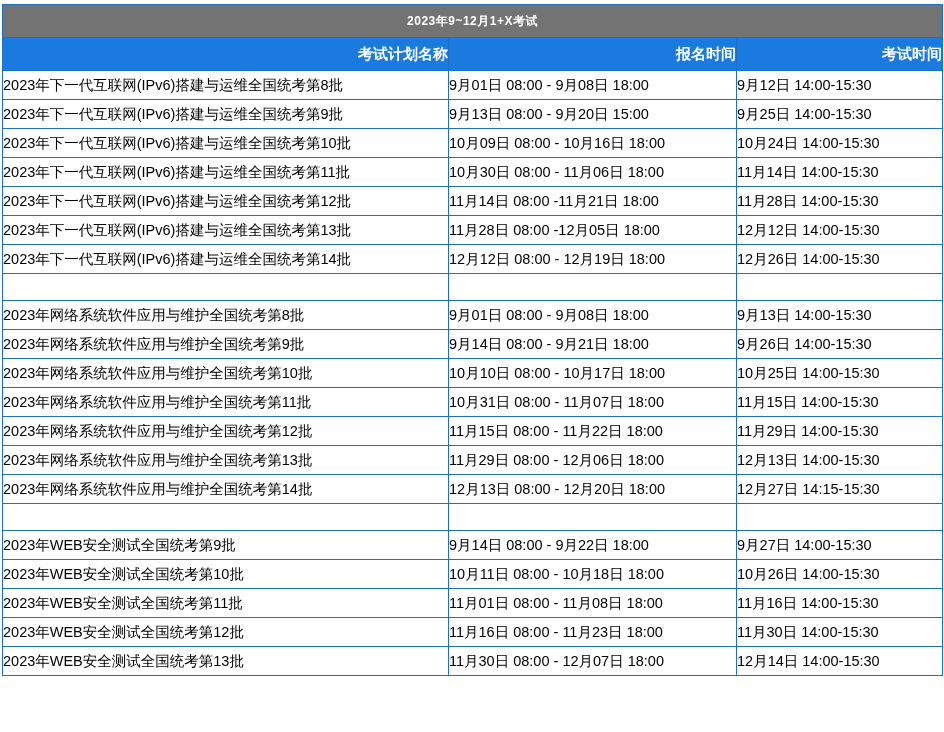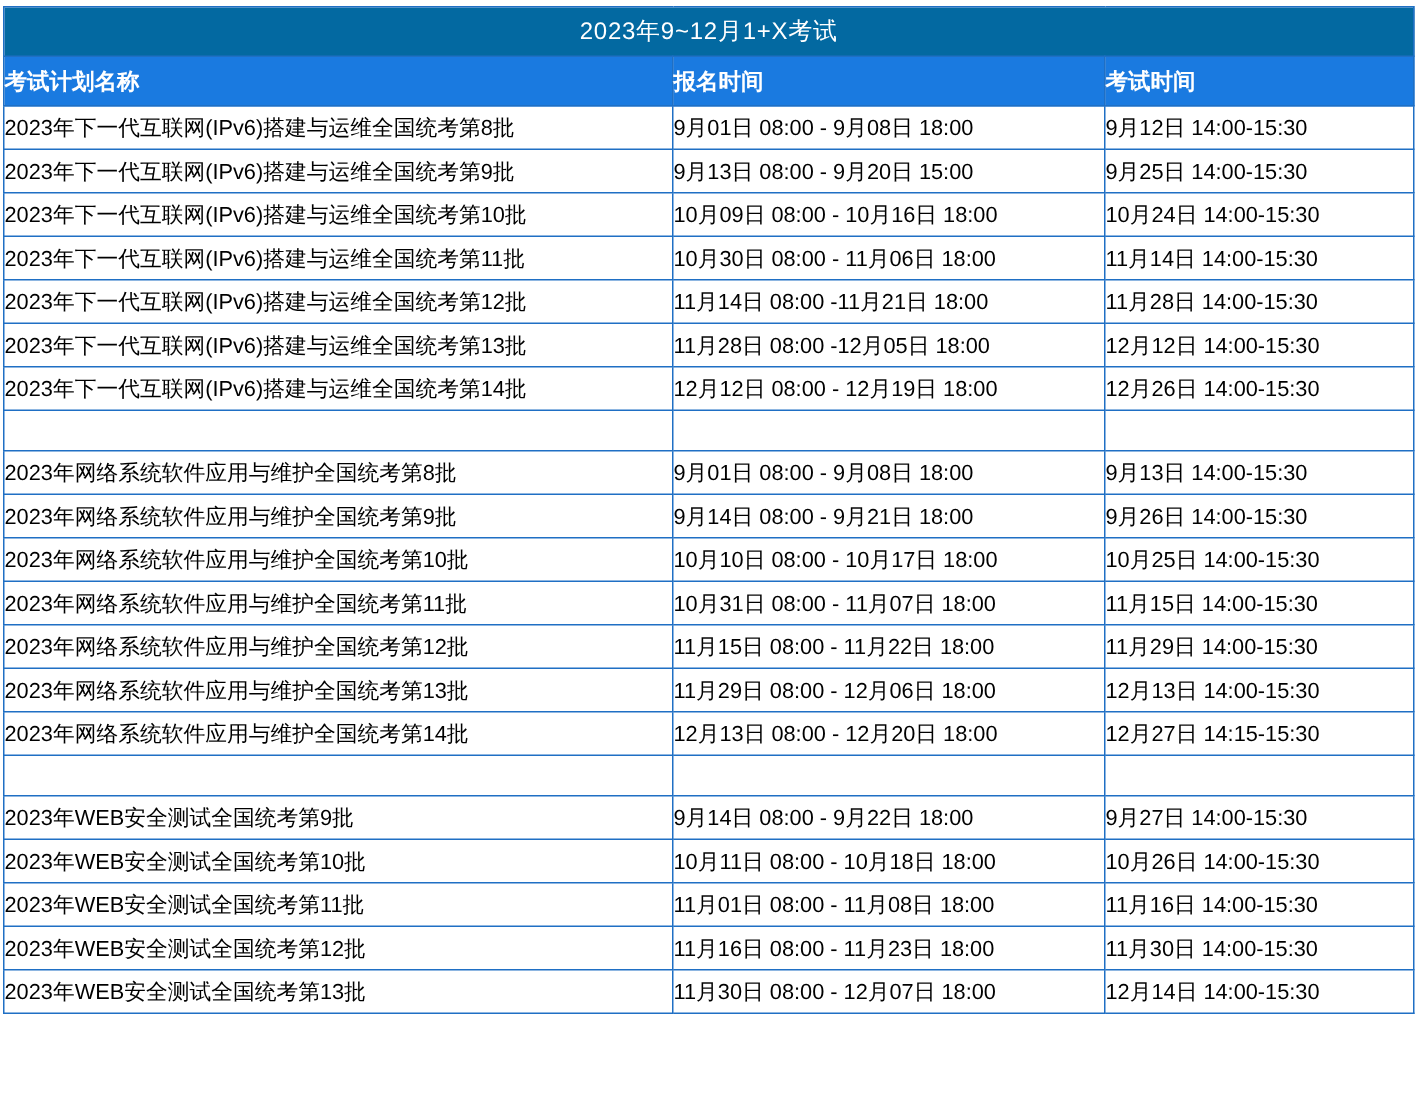--- a/index.html
+++ b/index.html
@@ -23,32 +23,32 @@
     table-layout: fixed;
     width: 940px;
     margin: 0 auto;
   }
   table.exam-table td, table.exam-table th {
     border: 1px solid #1f6fc4;
     padding: 0;
     vertical-align: middle;
   }
   .title-cell {
-    background: #0369a1;
+    background: #737373;
     color: #ffffff;
     text-align: center;
-    font-size: 16px;
-    font-weight: normal;
+    font-size: 12px;
+    font-weight: bold;
     height: 32px;
     letter-spacing: 0.5px;
   }
   .header-cell {
     background: #1a7ae0;
     color: #ffffff;
-    text-align: left;
+    text-align: right;
     font-size: 15px;
     font-weight: bold;
     height: 32px;
   }
   .data-cell {
     background: #ffffff;
     color: #000000;
     font-size: 14.5px;
     height: 28px;
     padding-left: 3px;

